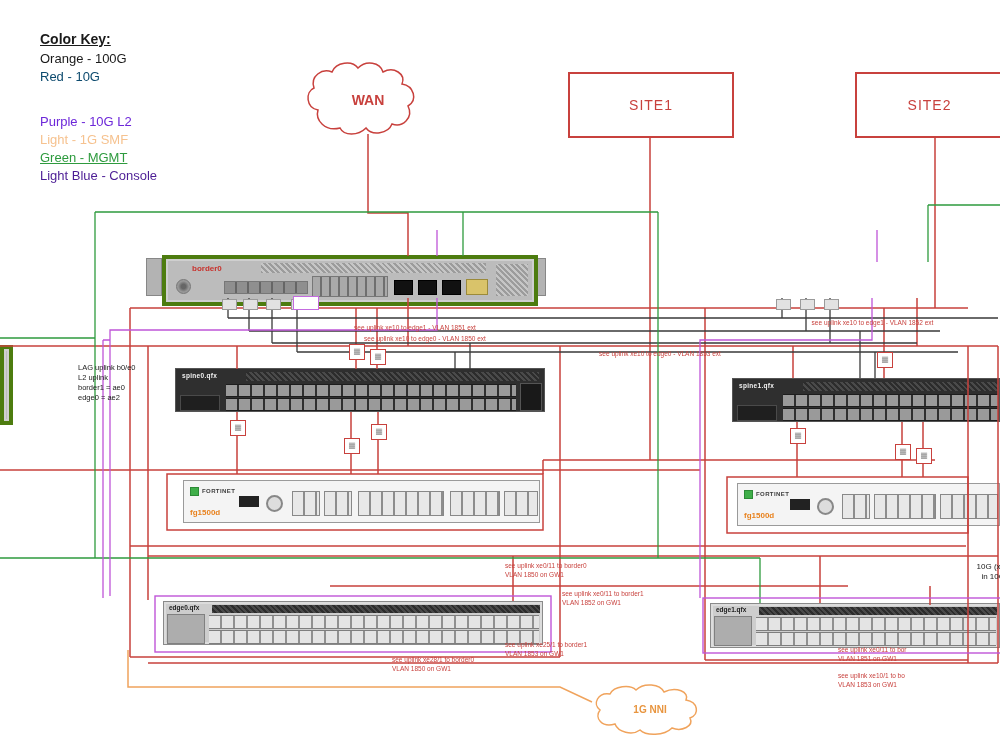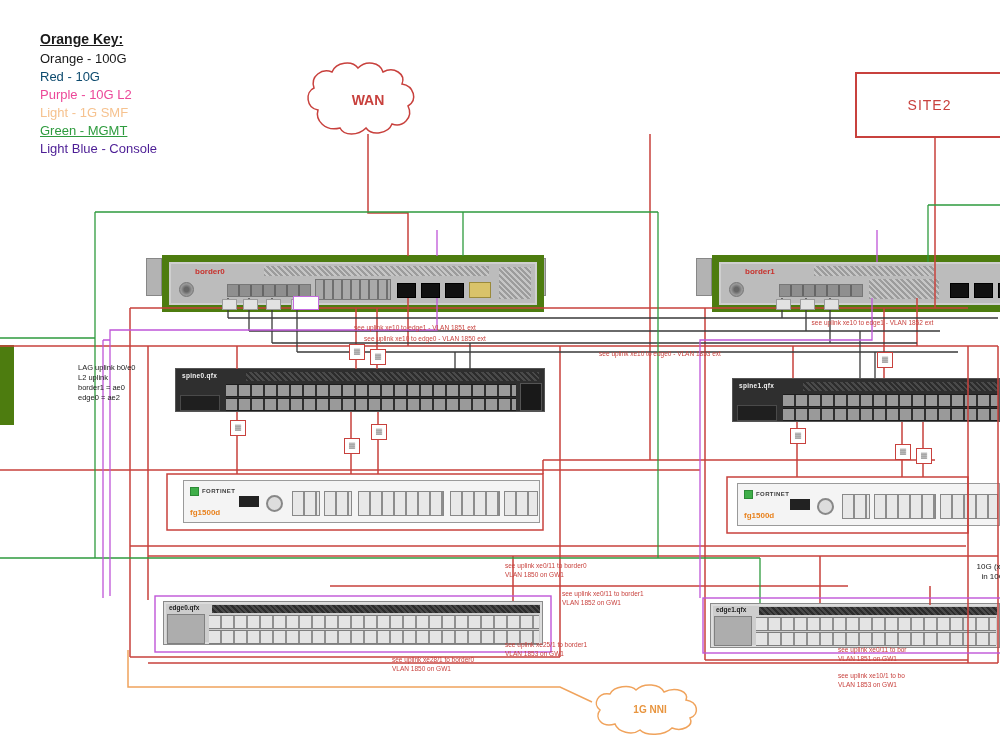--- a/index.html
+++ b/index.html
@@ -8,21 +8,21 @@
   .abs{position:absolute;}
   
   .legend{left:40px;top:30px;font-size:13px;line-height:18px;color:#1a1a1a;}
   .legend .title{font-weight:bold;text-decoration:underline;font-size:14px;margin-bottom:2px;}
   
   .cloud-label{font-size:13px;font-weight:bold;text-align:center;}
   .sitebox{border:2px solid #c8413d;background:#fff;display:flex;align-items:center;justify-content:center;
            font-size:14px;color:#c8413d;letter-spacing:1px;}
   
   .dev{box-sizing:border-box;}
-  .chassis-gray{background:#bcbcbc;border:7px solid #4d7c0f;box-shadow:inset 0 0 0 2px #cfcfcf;}
+  .chassis-gray{background:#bcbcbc;border:4px solid #4d7c0f;box-shadow:inset 0 0 0 2px #cfcfcf;}
   .chassis-dark{background:#2f2f2f;border:1px solid #555;}
   .chassis-light{background:#cdcdcd;border:1px solid #8a8a8a;box-shadow:inset 0 0 0 2px #dcdcdc;}
   .chassis-white{background:#f4f4f4;border:1px solid #9a9a9a;}
   .ear{background:#b3b3b3;border:1px solid #878787;width:14px;height:36px;}
   .hatch{background:repeating-linear-gradient(45deg,#9c9c9c 0 2px,#c6c6c6 2px 4px);}
   .hatchd{background:repeating-linear-gradient(45deg,#4a4a4a 0 2px,#2c2c2c 2px 4px);}
   .fan{border-radius:50%;background:radial-gradient(#666 25%,#999 60%);width:13px;height:13px;border:1px solid #777;}
   .rj45{background:#111;border:1px solid #000;width:17px;height:13px;}
   .yport{background:#d9c36a;border:1px solid #9b8a3a;width:20px;height:14px;}
   .sfprow{background:repeating-linear-gradient(90deg,#8f8f8f 0 10px,#666 10px 12px);border:1px solid #777;}
@@ -47,24 +47,24 @@
   
   .wl{font-size:6.5px;color:#c8413d;line-height:8.5px;white-space:nowrap;}
   .note{font-size:7.5px;color:#1a1a1a;line-height:10px;white-space:nowrap;}
   svg{position:absolute;left:0;top:0;pointer-events:none;}
   .layer-dev{z-index:1;} .layer-wire{z-index:2;} .layer-top{z-index:3;}
 </style>
 </head>
 <body>
 
 <div class="abs legend layer-top">
-  <div class="title">Orange Key:</div>
+  <div class="title">Color Key:</div>
   <div style="color: rgb(26, 26, 26);">Orange - 100G</div>
   <div style="color: #0c4a6e;">Red - 10G</div>
-  <div style="color: #ec4899;">Purple - 10G L2</div>
+  <div style="color: #6d28d9; margin-top: 27px;">Purple - 10G L2</div>
   <div style="color: rgb(246, 194, 143);">Light - 1G SMF</div>
   <div style="color: rgb(46, 155, 62); text-decoration: underline;">Green - MGMT</div>
   <div style="color: #4c1d95;">Light Blue - Console</div>
 </div>
 
 <div class="abs layer-dev" style="left:0;top:0;width:1000px;height:750px;">
 
   <div class="abs dev chassis-gray" style="left:0;top:345px;width:13px;height:80px;"></div>
 
   <div class="abs dev" style="left:146px;top:255px;width:400px;height:43px;">
@@ -77,33 +77,20 @@
       <div class="abs fan" style="left:10px;top:20px;"></div>
       <div class="abs sfprow" style="left:58px;top:22px;width:82px;height:11px;"></div>
       <div class="abs portgrid" style="left:146px;top:17px;width:74px;height:19px;"></div>
       <div class="abs rj45" style="left:228px;top:21px;"></div>
       <div class="abs rj45" style="left:252px;top:21px;"></div>
       <div class="abs rj45" style="left:276px;top:21px;"></div>
       <div class="abs yport" style="left:300px;top:20px;"></div>
     </div>
   </div>
 
-  <div class="abs dev" style="left:696px;top:255px;width:304px;height:43px;">
-    <div class="abs ear" style="left:0;top:3px;"></div>
-    <div class="abs chassis-gray" style="left:16px;top:0;width:288px;height:43px;">
-      <span class="abs devlabel-red" style="left:26px;top:5px;">border1</span>
-      <div class="abs hatch" style="left:95px;top:4px;width:120px;height:10px;"></div>
-      <div class="abs fan" style="left:10px;top:20px;"></div>
-      <div class="abs sfprow" style="left:60px;top:22px;width:82px;height:11px;"></div>
-      <div class="abs hatch" style="left:150px;top:17px;width:70px;height:20px;"></div>
-      <div class="abs rj45" style="left:231px;top:21px;"></div>
-      <div class="abs rj45" style="left:255px;top:21px;"></div>
-      <div class="abs rj45" style="left:279px;top:21px;"></div>
-    </div>
-  </div>
 
   <div class="abs dev chassis-dark" style="left:175px;top:368px;width:370px;height:44px;">
     <span class="abs devlabel-white" style="left:6px;top:3px;">spine0.qfx</span>
     <div class="abs hatchd" style="left:70px;top:3px;width:293px;height:9px;"></div>
     <div class="abs drow" style="left:50px;top:15px;width:290px;"></div>
     <div class="abs drow" style="left:50px;top:29px;width:290px;"></div>
     <div class="abs" style="left:344px;top:14px;width:20px;height:26px;background:#191919;border:1px solid #555;"></div>
     <div class="abs" style="left:4px;top:26px;width:38px;height:14px;background:#1f1f1f;border:1px solid #4a4a4a;"></div>
   </div>
 
@@ -198,20 +185,23 @@
 
   <path fill="#fff" stroke="#f0a35c" stroke-width="1.5" d="
     M615,724 C602,728 594,718 600,710 C592,704 598,692 610,694 C614,686 630,684 636,690
     C644,682 660,684 664,692 C676,686 690,692 686,700 C698,702 700,714 690,718
     C694,726 682,732 672,728 C664,736 646,736 640,730 C632,736 618,732 615,724 Z"></path>
 </svg>
 
 <div class="abs layer-top" style="left:0;top:0;width:1000px;height:548px;">
 
   <div class="abs cloud-label" style="left:338px;top:92px;width:60px;color:#c8413d;font-size:14px;">WAN</div>
+  <div class="abs sitebox" style="left:568px;top:72px;width:162px;height:62px;">
+    <span>SITE1</span>
+  </div>
   <div class="abs sitebox" style="left:855px;top:72px;width:145px;height:62px;">
     <span>SITE2</span>
   </div>
   <div class="abs cloud-label" style="left:613px;top:704px;width:74px;color:#e8953f;font-size:10px;">1G NNI</div>
 
   <div class="abs note" style="left:78px;top:363px;">
     <div>LAG uplink b0/e0</div>
     <div>L2 uplink</div>
     <div>border1 = ae0</div>
     <div>edge0 = ae2</div>

